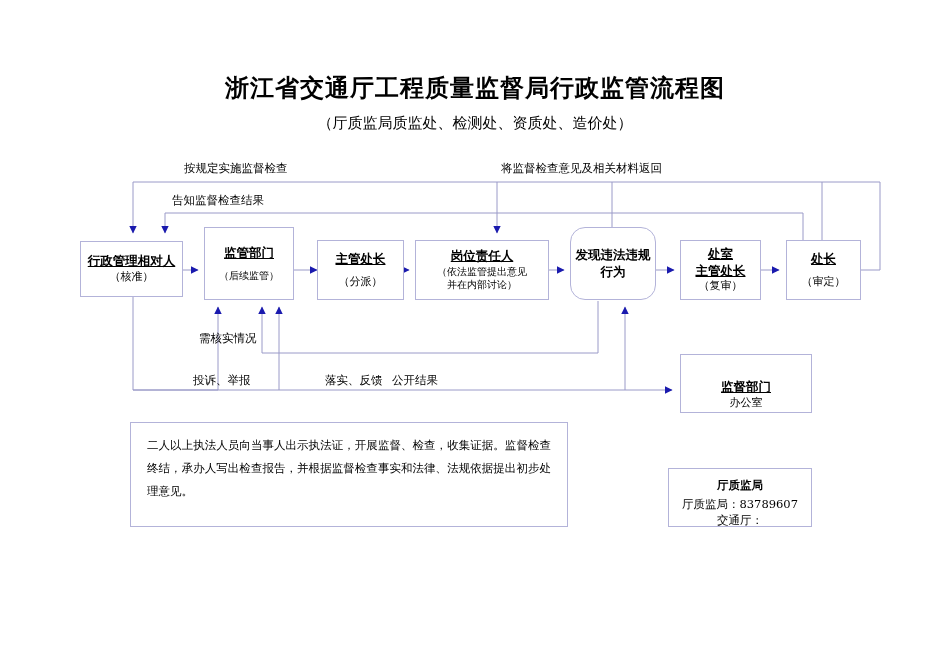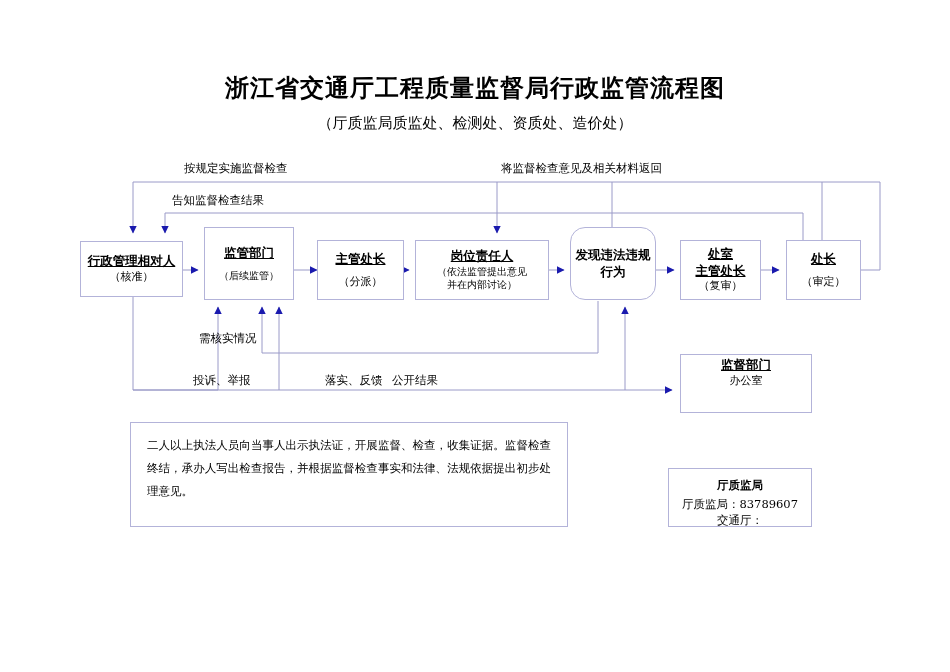--- a/index.html
+++ b/index.html
@@ -138,21 +138,21 @@
     <span class="bx-t">处室</span>
     <span class="bx-t">主管处长</span>
     <span class="bx-s">（复审）</span>
   </div>
 
   <div class="box" style="left:786px;top:240px;width:75px;height:60px;">
     <span class="bx-t gap">处长</span>
     <span class="bx-s">（审定）</span>
   </div>
 
-  <div class="box" style="left:680px;top:354px;width:132px;height:59px;justify-content:flex-start;padding-top:2px;">
+  <div class="box" style="left:680px;top:354px;width:132px;height:59px;justify-content:flex-start;padding-top:24px;">
     <span class="bx-t">监督部门</span>
     <span class="bx-s">办公室</span>
   </div>
 
   <div class="lbl" style="left:184px;top:161px;">按规定实施监督检查</div>
 
   <div class="lbl" style="left:172px;top:193px;">告知监督检查结果</div>
 
   <div class="lbl" style="left:501px;top:161px;">将监督检查意见及相关材料返回</div>
 

